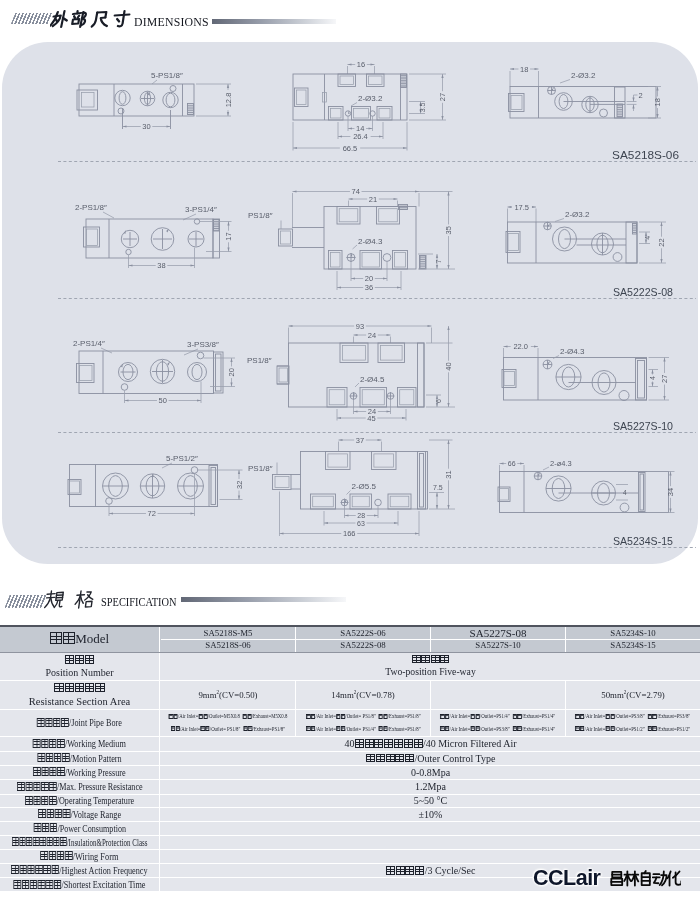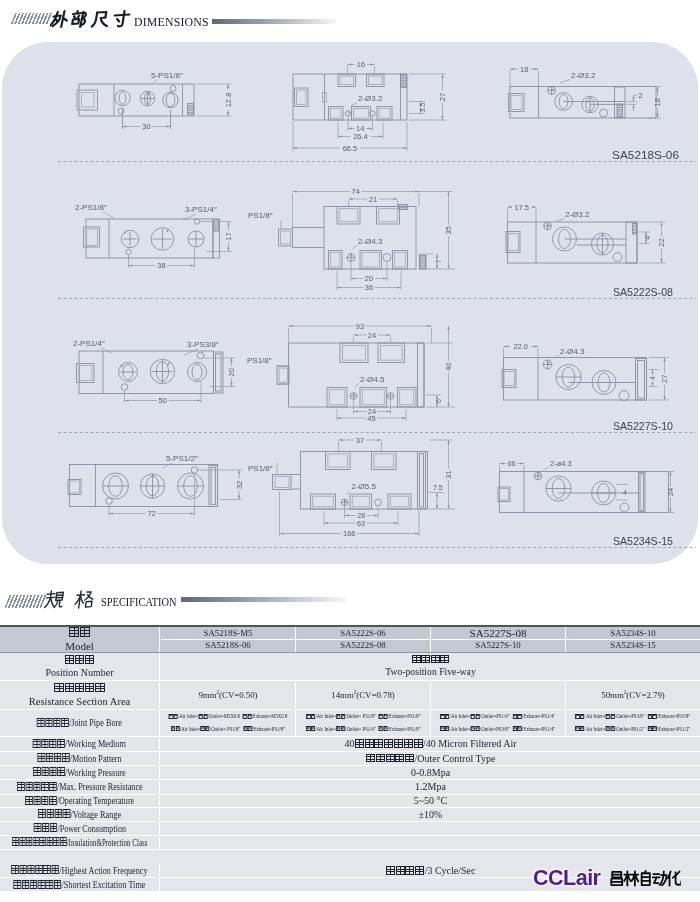--- a/index.html
+++ b/index.html
@@ -16,21 +16,21 @@
 .d1{left:161px;width:134px}.d2{left:296px;width:134px}.d3{left:431px;width:134px}.d4{left:566px;width:134px}
 .sp{left:161px;width:539px}
 .vline{position:absolute;top:0;bottom:0;width:1px;background:#fff}
 .mrow{background:#c4c9d1}
 .nw{white-space:nowrap}
 .cj{display:inline-block;width:.9em;height:.86em;border:1px solid currentColor;margin:0 .04em;vertical-align:-.06em;
  background-image:linear-gradient(currentColor,currentColor),linear-gradient(currentColor,currentColor),linear-gradient(currentColor,currentColor);
  background-size:100% 1px,100% 1px,1px 100%;background-position:0 30%,0 68%,50% 0;background-repeat:no-repeat}
 .tiny{font-size:5.9px;line-height:2.05;white-space:nowrap}
 .tiny .cj{border-width:.5px;background-size:100% .5px,.5px 100%}
-.logo{font-family:"Liberation Sans",sans-serif;font-weight:bold;color:#4c1d95;
+.logo{font-family:"Liberation Sans",sans-serif;font-weight:bold;color:#0f172a;
  text-shadow:0 0 3px #fff,0 0 3px #fff,1px 1px 2px #fff,-1px -1px 2px #fff}
 </style></head>
 <body>
 <div class="abs hatch" style="left:13px;top:13px;width:37px;height:11px"></div>
 <svg class="abs" style="left:50px;top:8px" width="85" height="22" viewBox="0 0 85 22">
     <g transform="translate(3 3) skewX(-10) scale(1.0)" fill="none" stroke="#191d27" stroke-width="2.20" stroke-linecap="round" stroke-linejoin="round">
       <path d="M5 1 C4.5 5 2.5 11 0 14.5"></path>
       <path d="M1.5 5.5 L8.5 4.5 C8.5 9 6 12.5 2.5 15"></path>
       <path d="M4.5 8.5 L6 10.5"></path>
       <path d="M11.5 0 L11 16"></path>
@@ -629,21 +629,21 @@
     </g>
   </svg>
 <div class="abs hserif" style="left:101px;top:595px;font-size:11.8px;letter-spacing:0;transform:scaleX(.88);transform-origin:0 0">SPECIFICATION</div>
 <div class="abs gbar" style="left:181px;top:597px;width:165px;height:5px"></div>
 <div class="abs tbl">
     <div class="r mrow" style="top:0px;height:25.5px;border-bottom:1px solid #8f949f">
       <div style="position:absolute;left:161px;right:0;top:50%;height:1px;background:#fff"></div>
       <div class="vline" style="left:295px"></div>
       <div class="vline" style="left:430px"></div>
       <div class="vline" style="left:565px"></div>
-      <div class="c lc" style="font-size:11px;line-height:1.3;flex-direction:column">
+      <div class="c lc" style="font-size:13px;line-height:1.3;flex-direction:row">
         <span class="nw"><i class="cj"></i><i class="cj"></i></span>
         <span class="nw">Model</span>
       </div>
       <div class="c d1" style="bottom:50%;font-size:8.8px">SA5218S-M5</div>
       <div class="c d2" style="bottom:50%;font-size:8.8px">SA5222S-06</div>
       <div class="c d3" style="bottom:50%;font-size:11px">SA5227S-08</div>
       <div class="c d4" style="bottom:50%;font-size:8.8px">SA5234S-10</div>
       <div class="c d1" style="top:50%;font-size:8.8px">SA5218S-06</div>
       <div class="c d2" style="top:50%;font-size:8.8px">SA5222S-08</div>
       <div class="c d3" style="top:50%;font-size:8.8px">SA5227S-10</div>
@@ -729,20 +729,26 @@
     </div>
     <div class="r" style="top:194.5px;height:14px">
       <div class="c lc" style="font-size:10.5px">
         <span class="nw" style="transform:scaleX(0.771)"><i class="cj"></i><i class="cj"></i><i class="cj"></i>/Power Consumption</span>
       </div>
       <div class="c sp"></div>
     </div>
     <div class="r" style="top:208.5px;height:14.5px">
       <div class="c lc" style="font-size:10.5px">
         <span class="nw" style="transform:scaleX(0.664)"><i class="cj"></i><i class="cj"></i><i class="cj"></i><i class="cj"></i><i class="cj"></i><i class="cj"></i><i class="cj"></i><i class="cj"></i>/Insulation&amp;Protection Class</span>
+      </div>
+      <div class="c sp"></div>
+    </div>
+    <div class="r" style="top:223px;height:13.5px">
+      <div class="c lc" style="font-size:10.5px">
+        <span class="nw" style="transform:scaleX(0.793)"><i class="cj"></i><i class="cj"></i><i class="cj"></i><i class="cj"></i>/Wiring Form</span>
       </div>
       <div class="c sp"></div>
     </div>
     <div class="r" style="top:236.5px;height:14.5px">
       <div class="c lc" style="font-size:10.5px">
         <span class="nw" style="transform:scaleX(0.782)"><i class="cj"></i><i class="cj"></i><i class="cj"></i><i class="cj"></i><i class="cj"></i><i class="cj"></i>/Highest Action Frequency</span>
       </div>
       <div class="c sp" style="font-size:10px"><i class="cj"></i><i class="cj"></i><i class="cj"></i><i class="cj"></i>/3 Cycle/Sec</div>
     </div>
     <div class="r" style="top:251px;height:14px">

